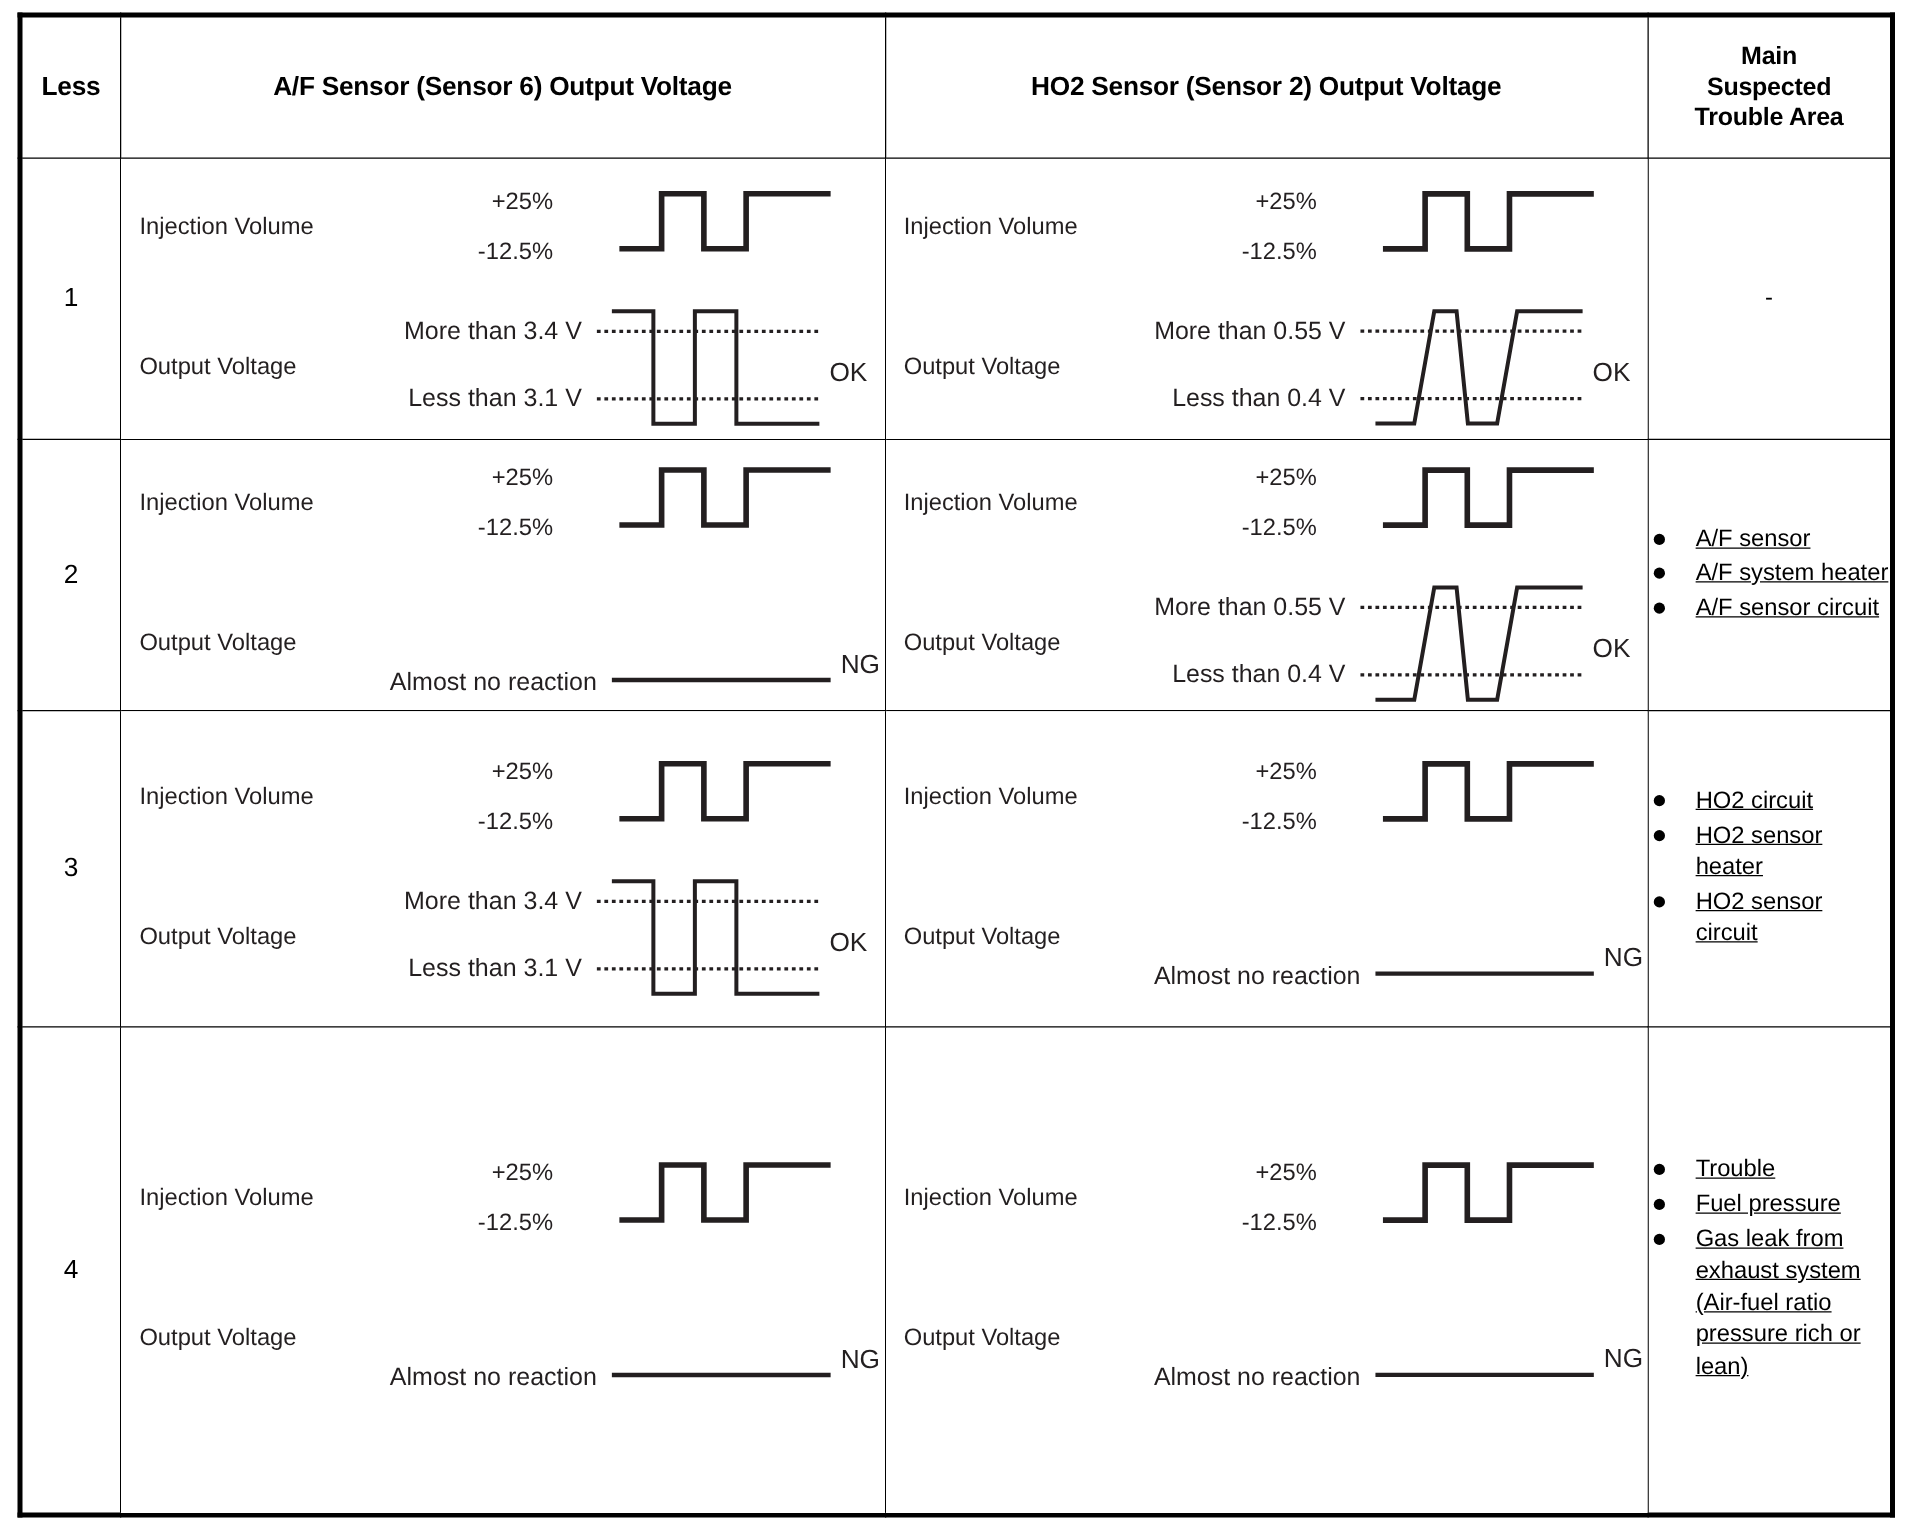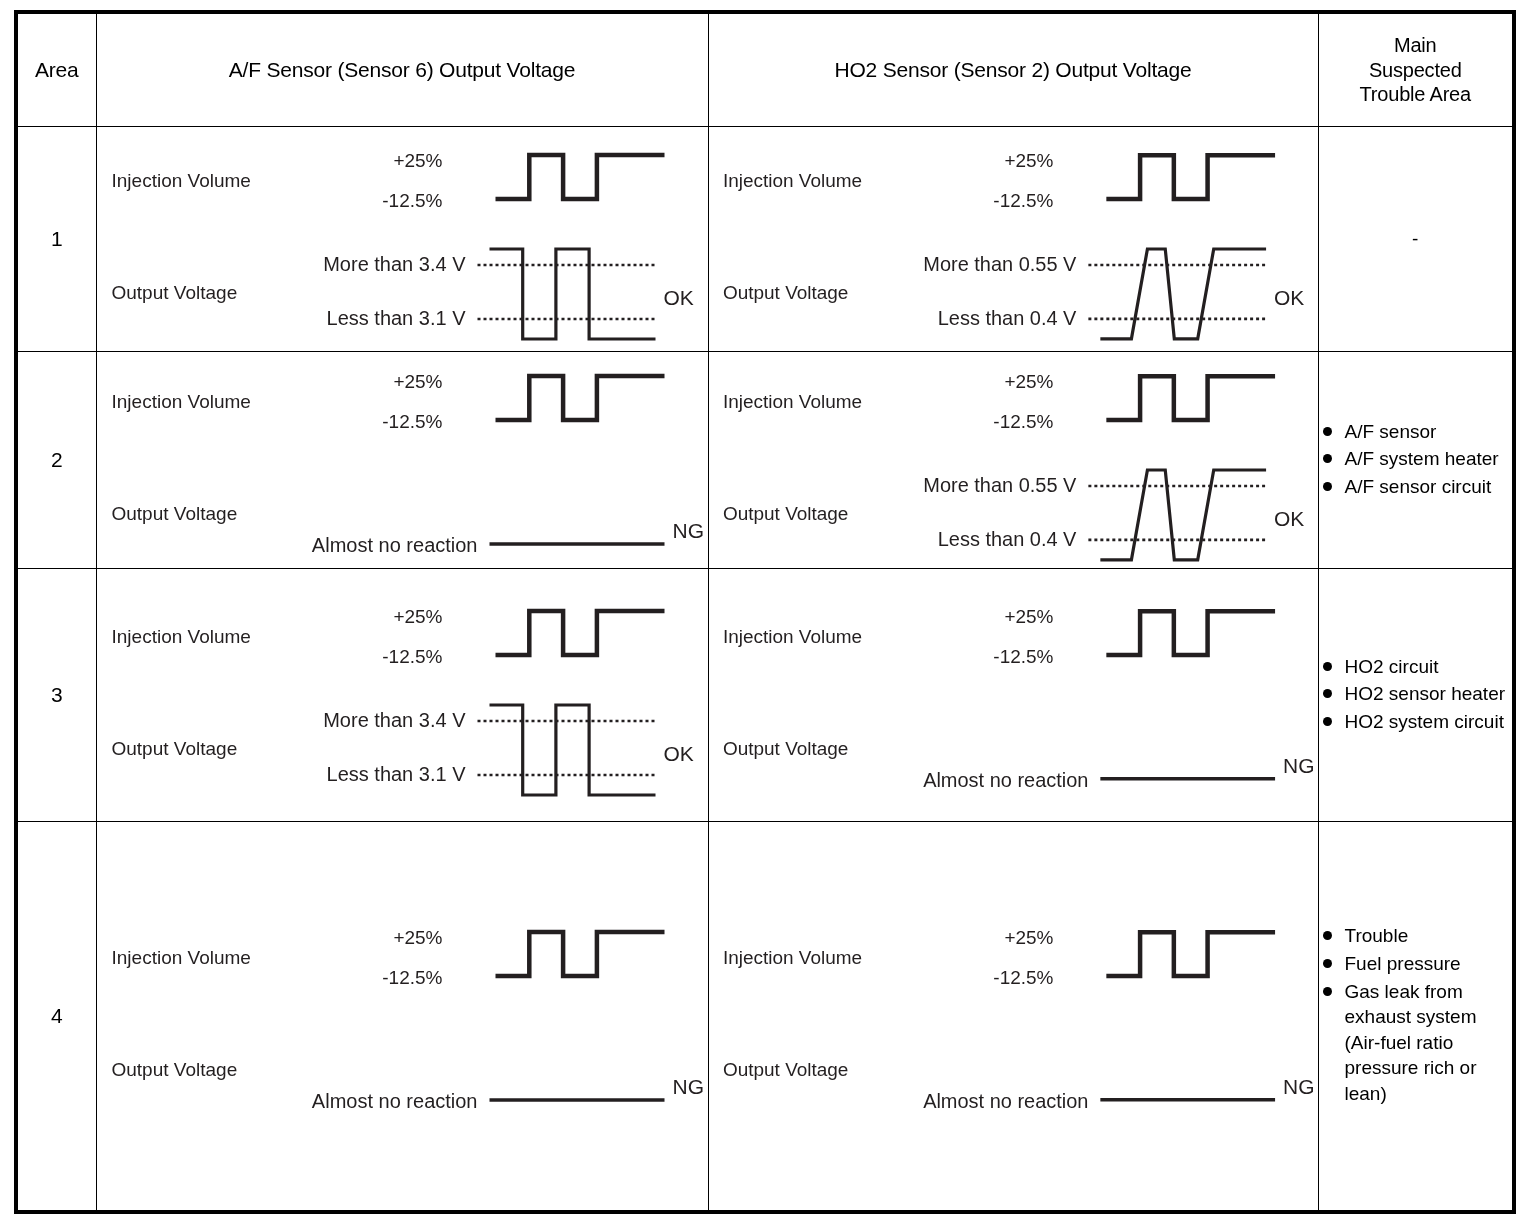--- a/index.html
+++ b/index.html
@@ -39,21 +39,21 @@
   }
 
   
   col.c-case   { width: 80px; }
   col.c-af     { width: 612px; }
   col.c-ho2    { width: 610px; }
   col.c-area   { width: 196px; }
 
   thead th {
     border-bottom: 4px solid #000;
-    font-weight: normal;
+    font-weight: bold;
     text-align: center;
     height: 112px;
     font-size: 21px;
     line-height: 1.22;
     letter-spacing: -0.2px;
     margin-left: 47px;
   }
   thead th.th-case { font-size: 21px; }
   thead th.th-area { font-size: 20px; }
 
@@ -85,22 +85,23 @@
   }
   .area-list {
     list-style: none;
     margin: 0;
     padding: 0;
     font-size: 19px;
     line-height: 1.35;
   }
   .area-list li {
     position: relative;
-    padding-left: 26px;
+    padding-left: 38px;
     margin-bottom: 2px;
+    text-decoration: underline;
   }
   .area-list li .bullet {
     position: absolute;
     left: 4px;
     top: 0.42em;
     width: 9px;
     height: 9px;
     border-radius: 50%;
     background: #000;
     display: block;
@@ -127,21 +128,21 @@
 <div class="page">
   <table class="diag">
     <colgroup>
       <col class="c-case">
       <col class="c-af">
       <col class="c-ho2">
       <col class="c-area">
     </colgroup>
     <thead>
       <tr>
-        <th class="th-case">Area</th>
+        <th class="th-case">Less</th>
         <th class="th-af">A/F Sensor (Sensor 6) Output Voltage</th>
         <th class="th-ho2">HO2 Sensor (Sensor 2) Output Voltage</th>
         <th class="th-area">
           <div>Main</div>
           <div>Suspected</div>
           <div>Trouble Area</div>
         </th>
       </tr>
     </thead>
     <tbody id="tbody">
@@ -256,21 +257,21 @@
                 <text x="380" y="218" class="lbl-none" text-anchor="end">Almost no reaction</text>
                 <line x1="392" y1="210" x2="567" y2="210" stroke="#231f20" stroke-width="3.5"></line>
                 <text x="575" y="204" class="lbl-verd" text-anchor="start">NG</text>
               </svg>
             </div>
           </td>
           <td class="area-cell">
             <ul class="area-list">
               <li><span class="bullet"></span><span>HO2 circuit</span></li>
               <li><span class="bullet"></span><span>HO2 sensor heater</span></li>
-              <li><span class="bullet"></span><span>HO2 system circuit</span></li>
+              <li><span class="bullet"></span><span>HO2 sensor circuit</span></li>
             </ul>
           </td>
         </tr>
         <tr style="height: 388px;">
           <td class="case-num"><span>4</span></td>
           <td class="wf-cell">
             <div class="wf-inner" style="height: 388px;">
               <svg class="wf-svg" viewBox="0 0 610 388" preserveAspectRatio="xMidYMid meet">
                 <text x="14" y="142" class="lbl-row" text-anchor="start">Injection Volume</text>
                 <text x="345" y="122" class="lbl-pct" text-anchor="end">+25%</text>

